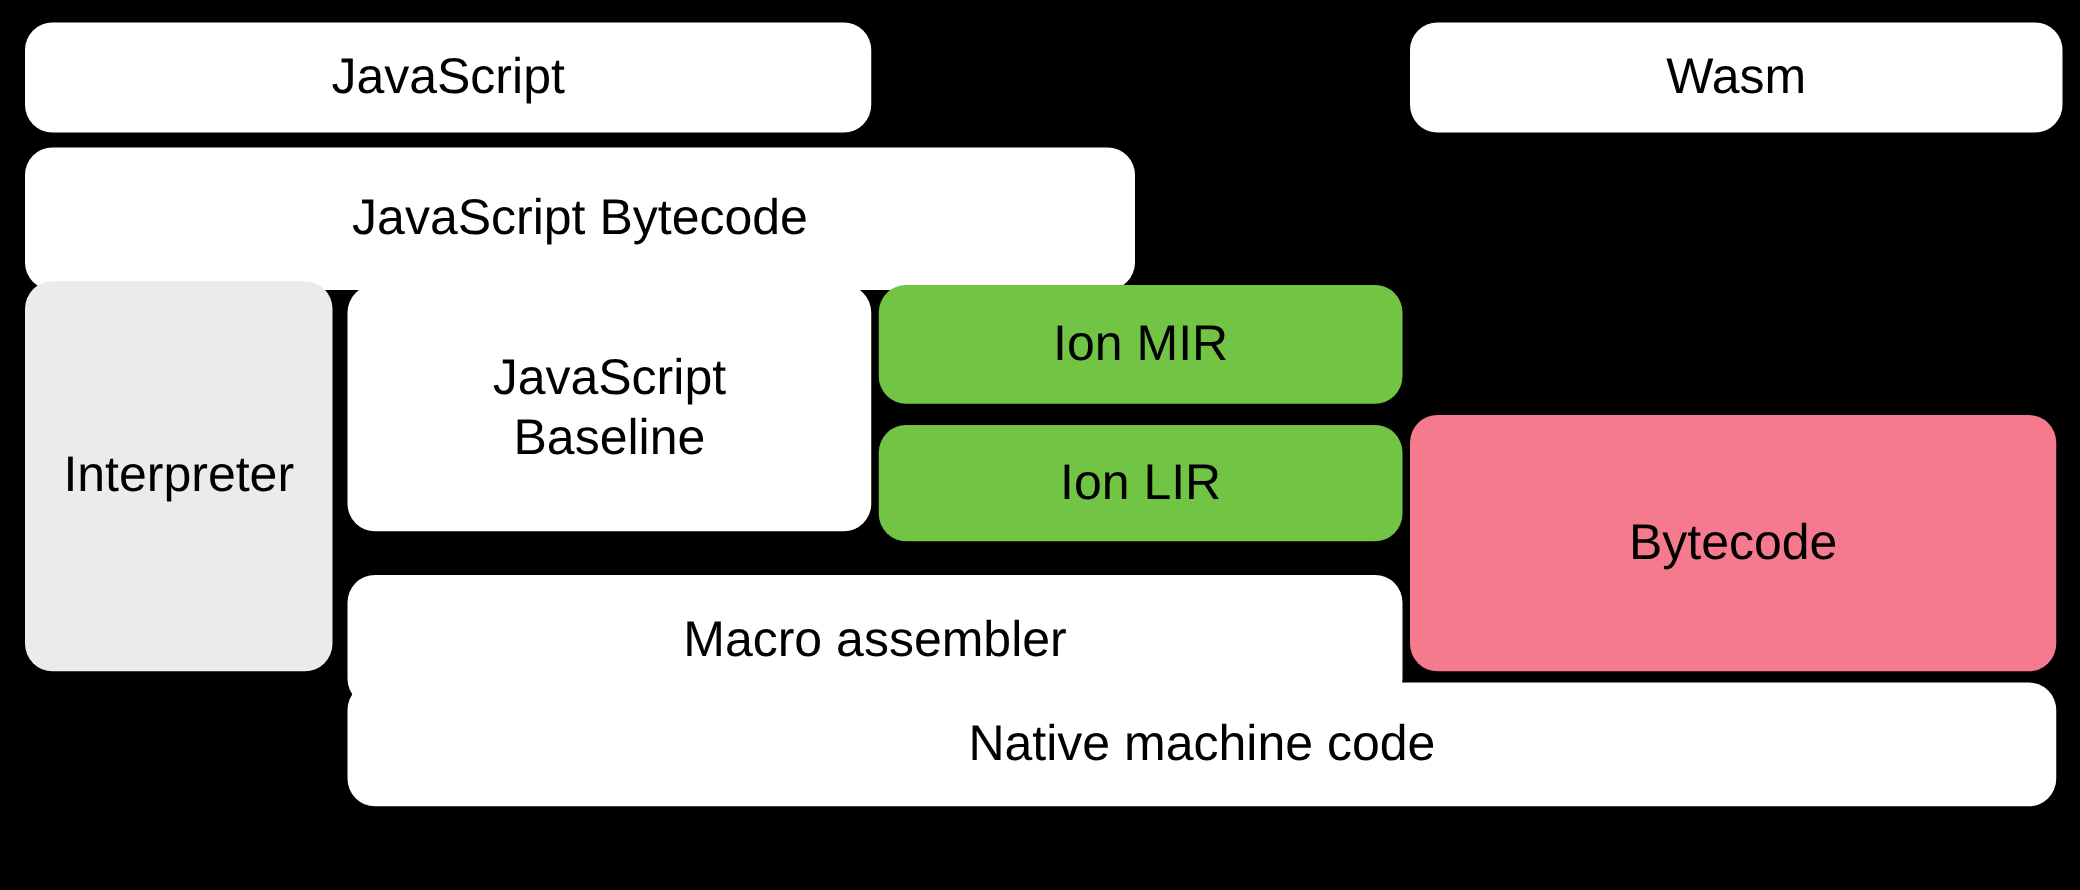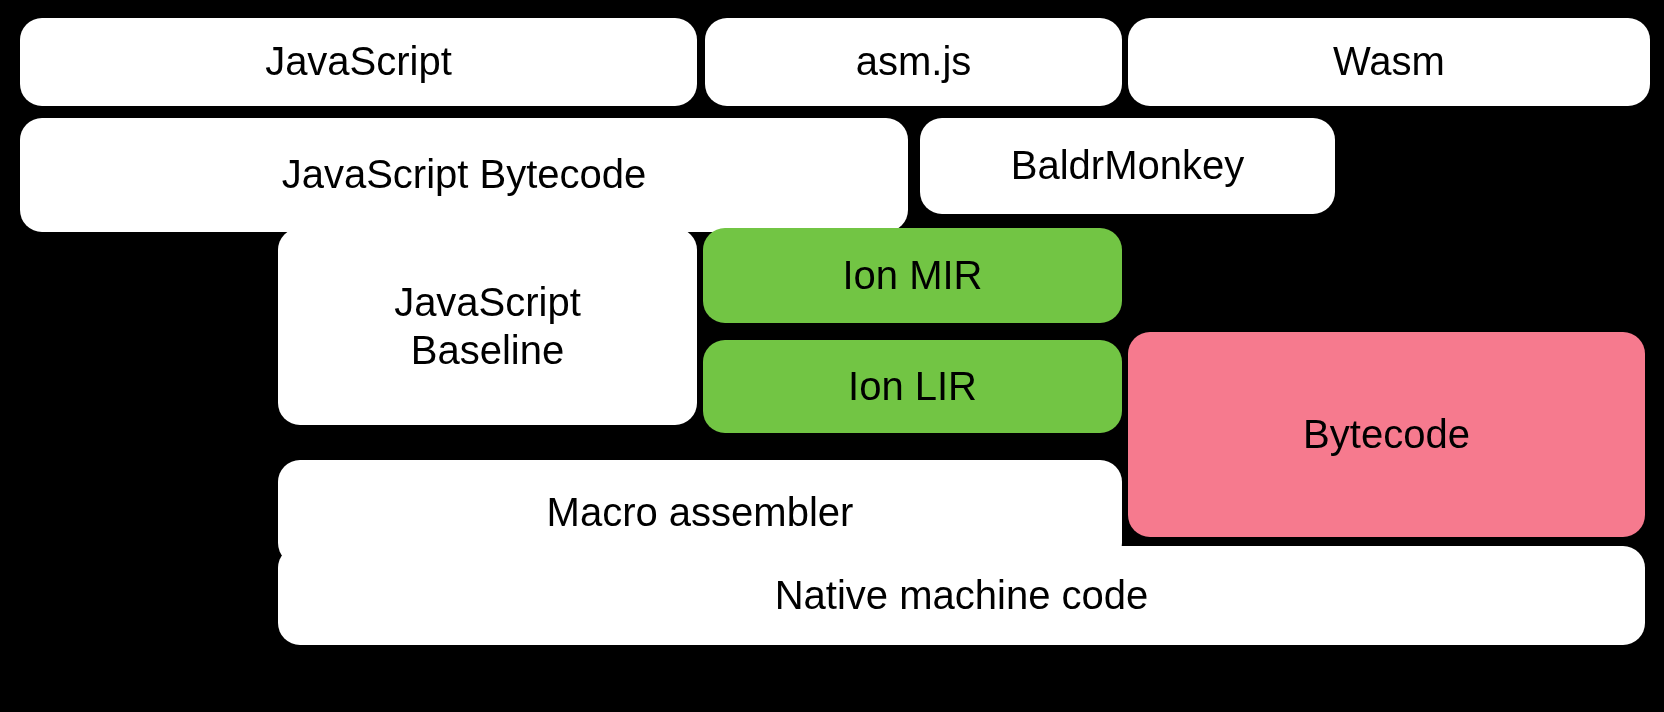--- a/index.html
+++ b/index.html
@@ -57,28 +57,27 @@
   
   #n-native-code     { left: 278px;  top: 546px; width: 1367px; height: 99px; }
 </style>
 </head>
 <body>
 
 <div id="canvas">
 
   <div class="node fill-white" id="n-javascript">JavaScript</div>
 
-  <div class="node fill-white" id="n-asmjs">asm.js</div>
 
   <div class="node fill-white" id="n-wasm">Wasm</div>
 
   <div class="node fill-white" id="n-js-bytecode">JavaScript Bytecode</div>
 
-  <div class="node fill-white" id="n-baldrmonkey">BaldrMonkey</div>
 
+  <div class="node fill-grey" id="n-interpreter">Interpreter</div>
 
   <div class="node fill-white" id="n-js-baseline">JavaScript
 Baseline</div>
 
   <div class="node fill-green" id="n-ion-mir">Ion MIR</div>
 
   <div class="node fill-green" id="n-ion-lir">Ion LIR</div>
 
   <div class="node fill-pink" id="n-cranelift">Bytecode</div>
 

